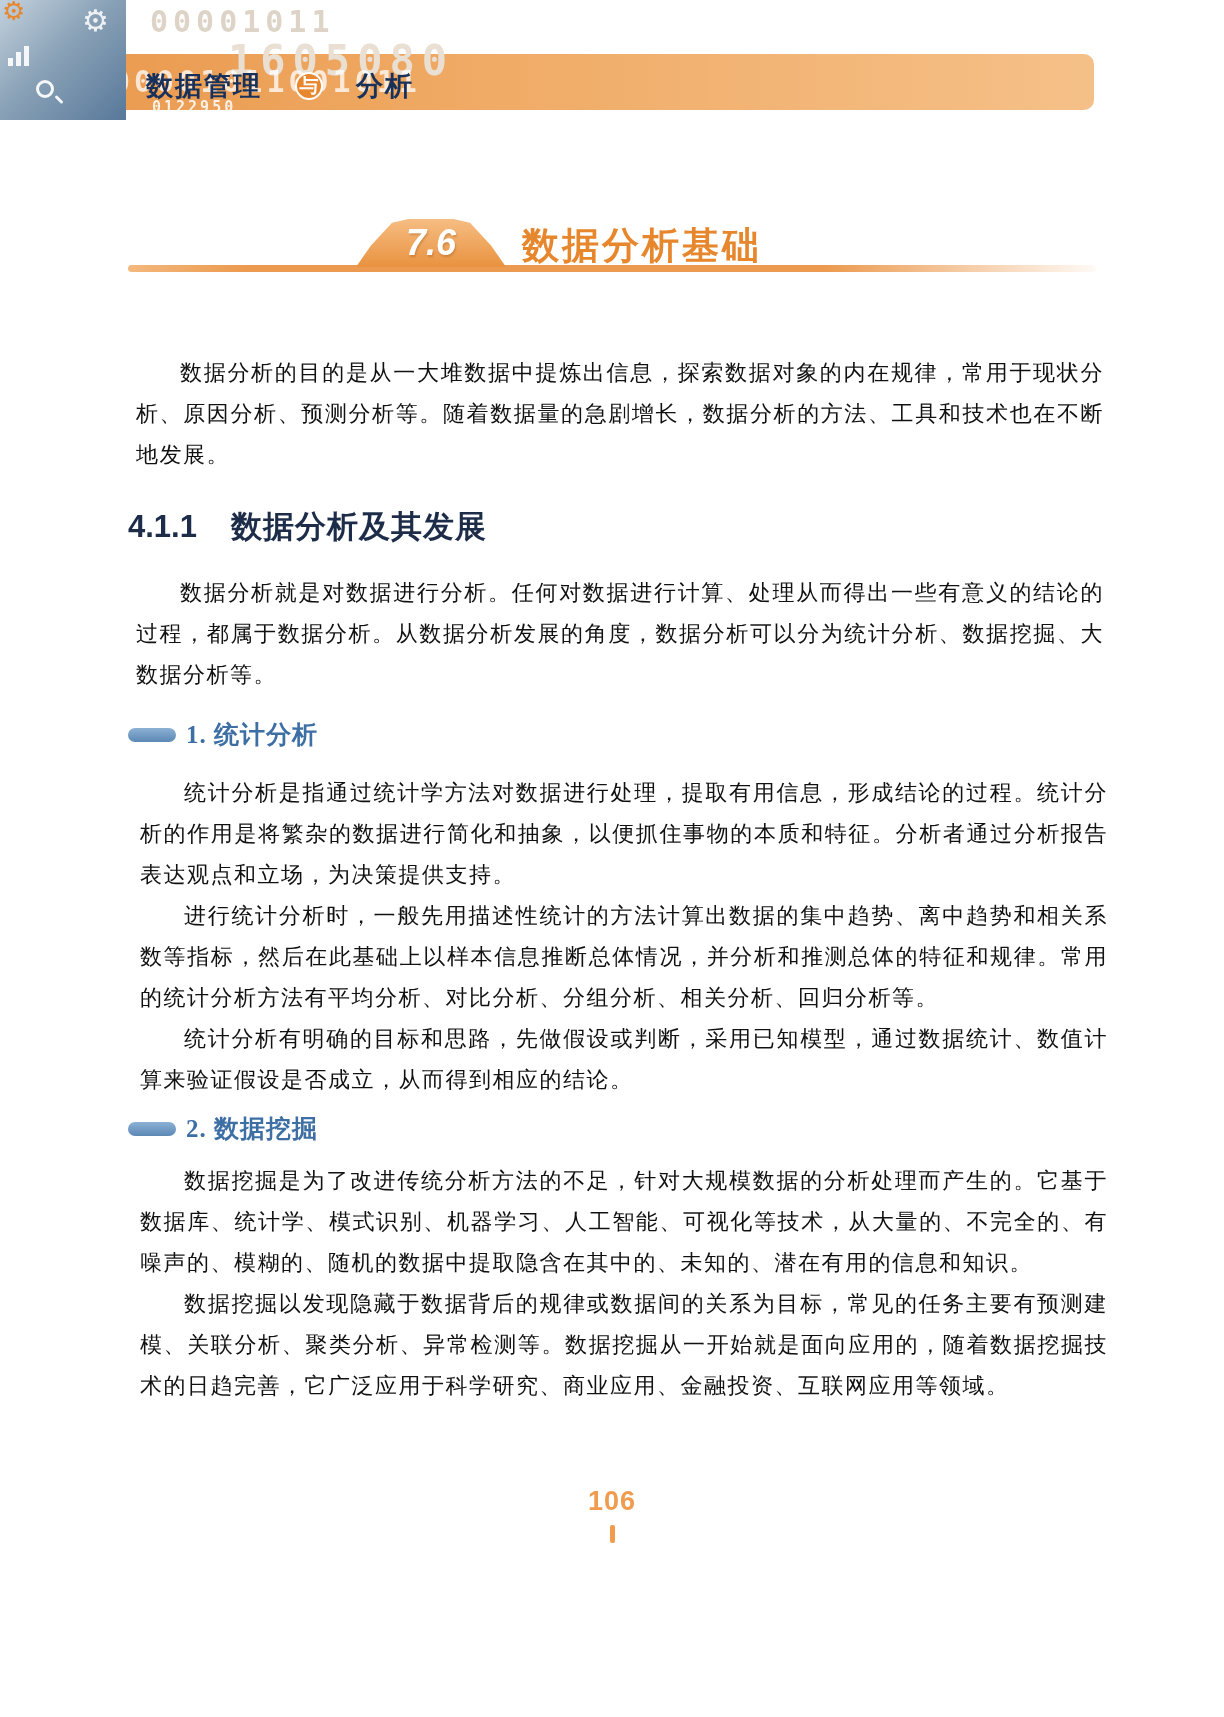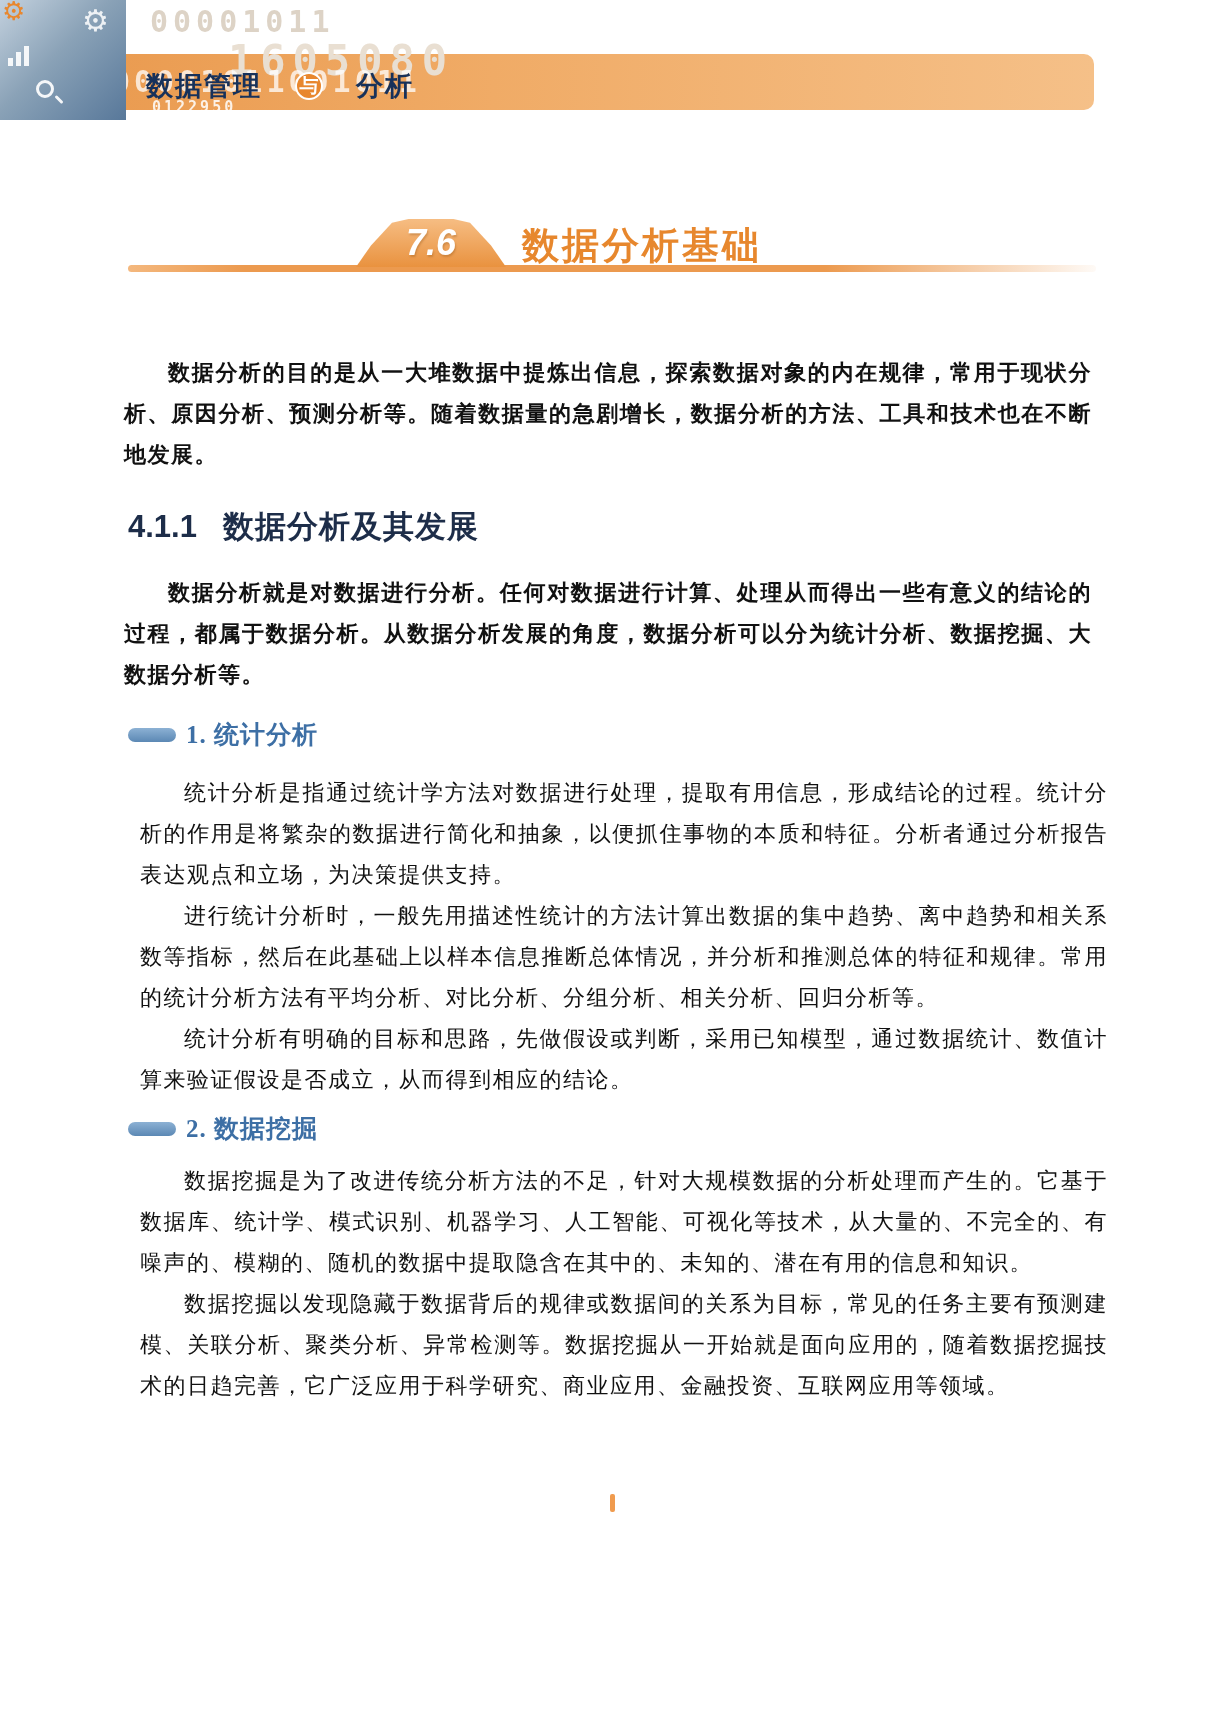--- a/index.html
+++ b/index.html
@@ -72,29 +72,29 @@
     font-family:"Liberation Sans", sans-serif; font-weight:bold;
     font-size:37px; color:#e7872d; letter-spacing:3px; line-height:1;
   }
 
   
   .para, .para-block p {
     font-size:22px; line-height:41px; letter-spacing:1.5px;
     text-align:justify; text-indent:2em; color:#111111;
     font-family:"Liberation Serif", serif;
   }
-  .para { position:absolute; left:124px; width:968px;font-weight:bold; }
+  .para { position:absolute; left:136px; width:968px; }
   .para-block { position:absolute; left:140px; width:968px; }
 
   .subsection {
     position:absolute; left:128px; top:506px;
     font-family:"Liberation Sans", sans-serif; font-weight:bold;
     font-size:31px; color:#1d2d49; letter-spacing:1px;
   }
-  .subsection .num { margin-right:26px; letter-spacing:0; }
+  .subsection .num { margin-right:34px; letter-spacing:0; }
 
   .topic-head {
     position:absolute; left:128px; display:flex; align-items:center; gap:10px;
     font-family:"Liberation Serif", serif; font-weight:bold;
     font-size:25px; color:#3d6fa5; letter-spacing:1px;
   }
   .pill {
     display:inline-block; width:48px; height:14px; border-radius:8px;
     background:linear-gradient(180deg,#8cb1d4 0%, #5b88b4 100%);
   }
@@ -162,16 +162,17 @@
   <h3 class="topic-head" style="top:1112px">
     <span class="pill"></span>
     <span>2. 数据挖掘</span>
   </h3>
   <div class="para-block" style="top:1160px">
     <p>数据挖掘是为了改进传统分析方法的不足，针对大规模数据的分析处理而产生的。它基于数据库、统计学、模式识别、机器学习、人工智能、可视化等技术，从大量的、不完全的、有噪声的、模糊的、随机的数据中提取隐含在其中的、未知的、潜在有用的信息和知识。</p>
     <p>数据挖掘以发现隐藏于数据背后的规律或数据间的关系为目标，常见的任务主要有预测建模、关联分析、聚类分析、异常检测等。数据挖掘从一开始就是面向应用的，随着数据挖掘技术的日趋完善，它广泛应用于科学研究、商业应用、金融投资、互联网应用等领域。</p>
   </div>
 
   <footer class="footer">
+    <div class="page-number">106</div>
     <div class="page-bar"></div>
   </footer>
 
 </div>
 
 </body></html>

